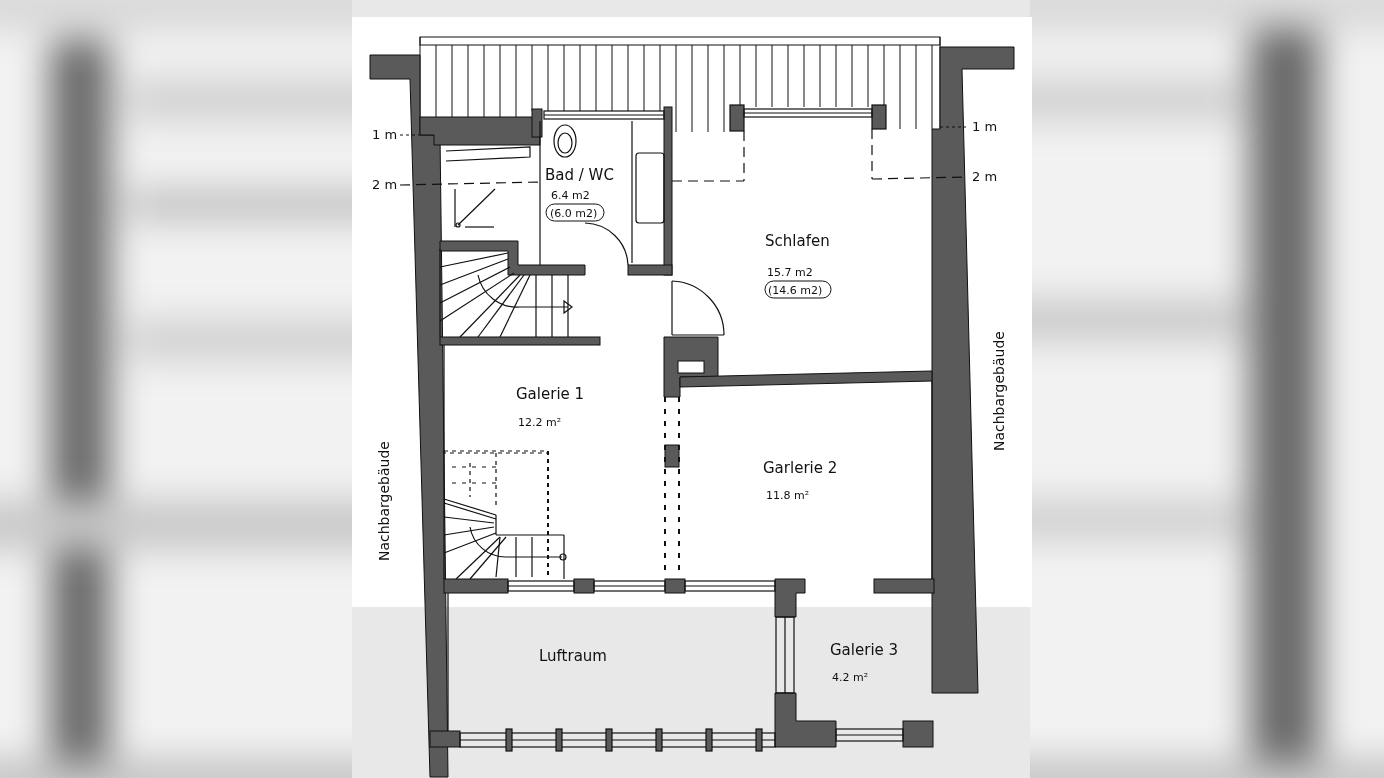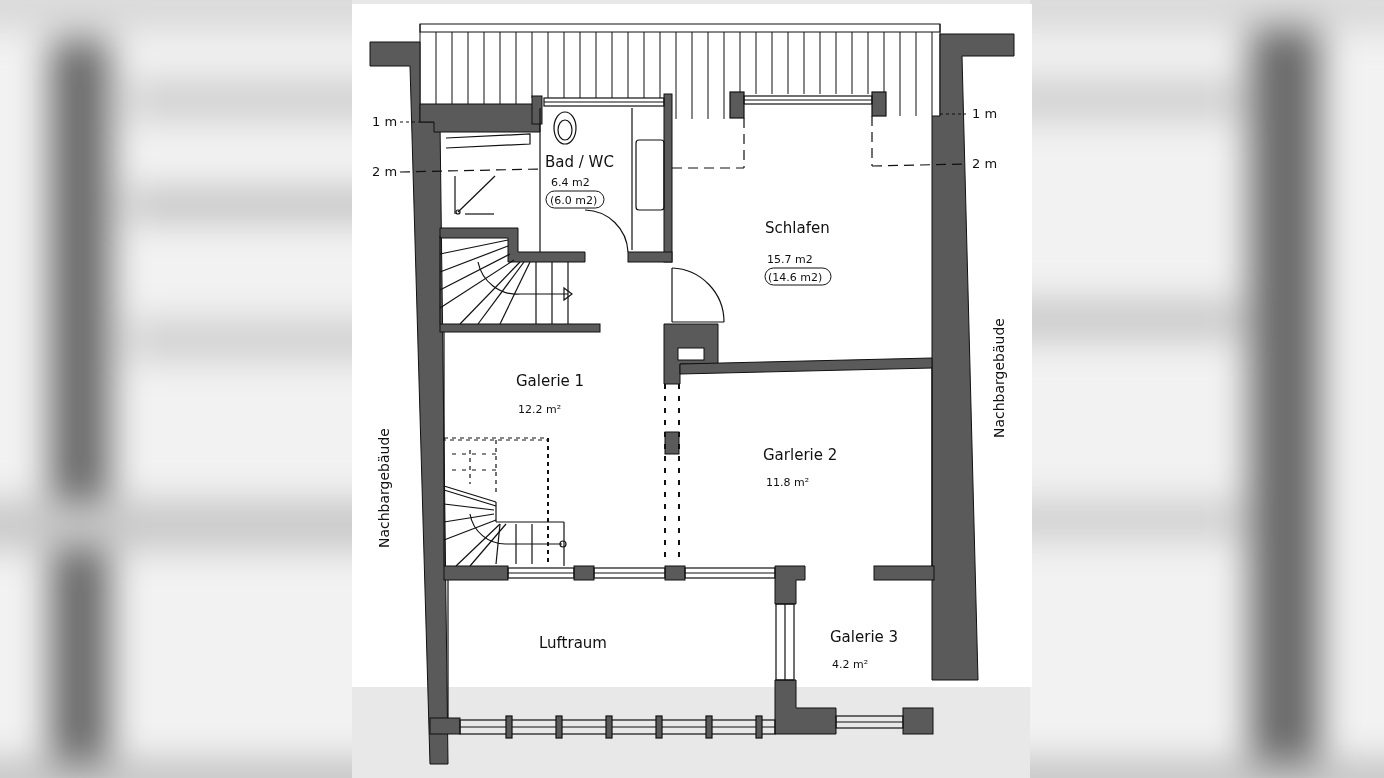--- a/index.html
+++ b/index.html
@@ -1,21 +1,21 @@
 <!DOCTYPE html>
 <html><head>
 <meta charset="utf-8">
 <style>
   html,body{margin:0;padding:0;}
   body{width:1384px;height:778px;overflow:hidden;position:relative;background:#e8e8e8;font-family:"DejaVu Sans",sans-serif;}
   .blur-bg{position:absolute;top:0;bottom:0;width:352px;overflow:hidden;}
   .blur-bg.left{left:0;}
   .blur-bg.right{right:0;width:354px;}
   .blur-inner{position:absolute;inset:-40px;filter:blur(18px);}
-  .plan{position:absolute;left:352px;top:4px;width:680px;height:683px;background:#fff;}
+  .plan{position:absolute;left:352px;top:17px;width:680px;height:590px;background:#fff;}
   svg text{font-family:"DejaVu Sans",sans-serif;fill:#111;}
 </style>
 </head>
 <body>
 
 <div class="blur-bg left">
   <div class="blur-inner">
     <svg width="440" height="860" viewBox="0 0 440 860">
       <rect width="440" height="860" fill="#f2f2f2"></rect>
       <rect x="90" y="80" width="60" height="720" fill="#6a6a6a"></rect>

